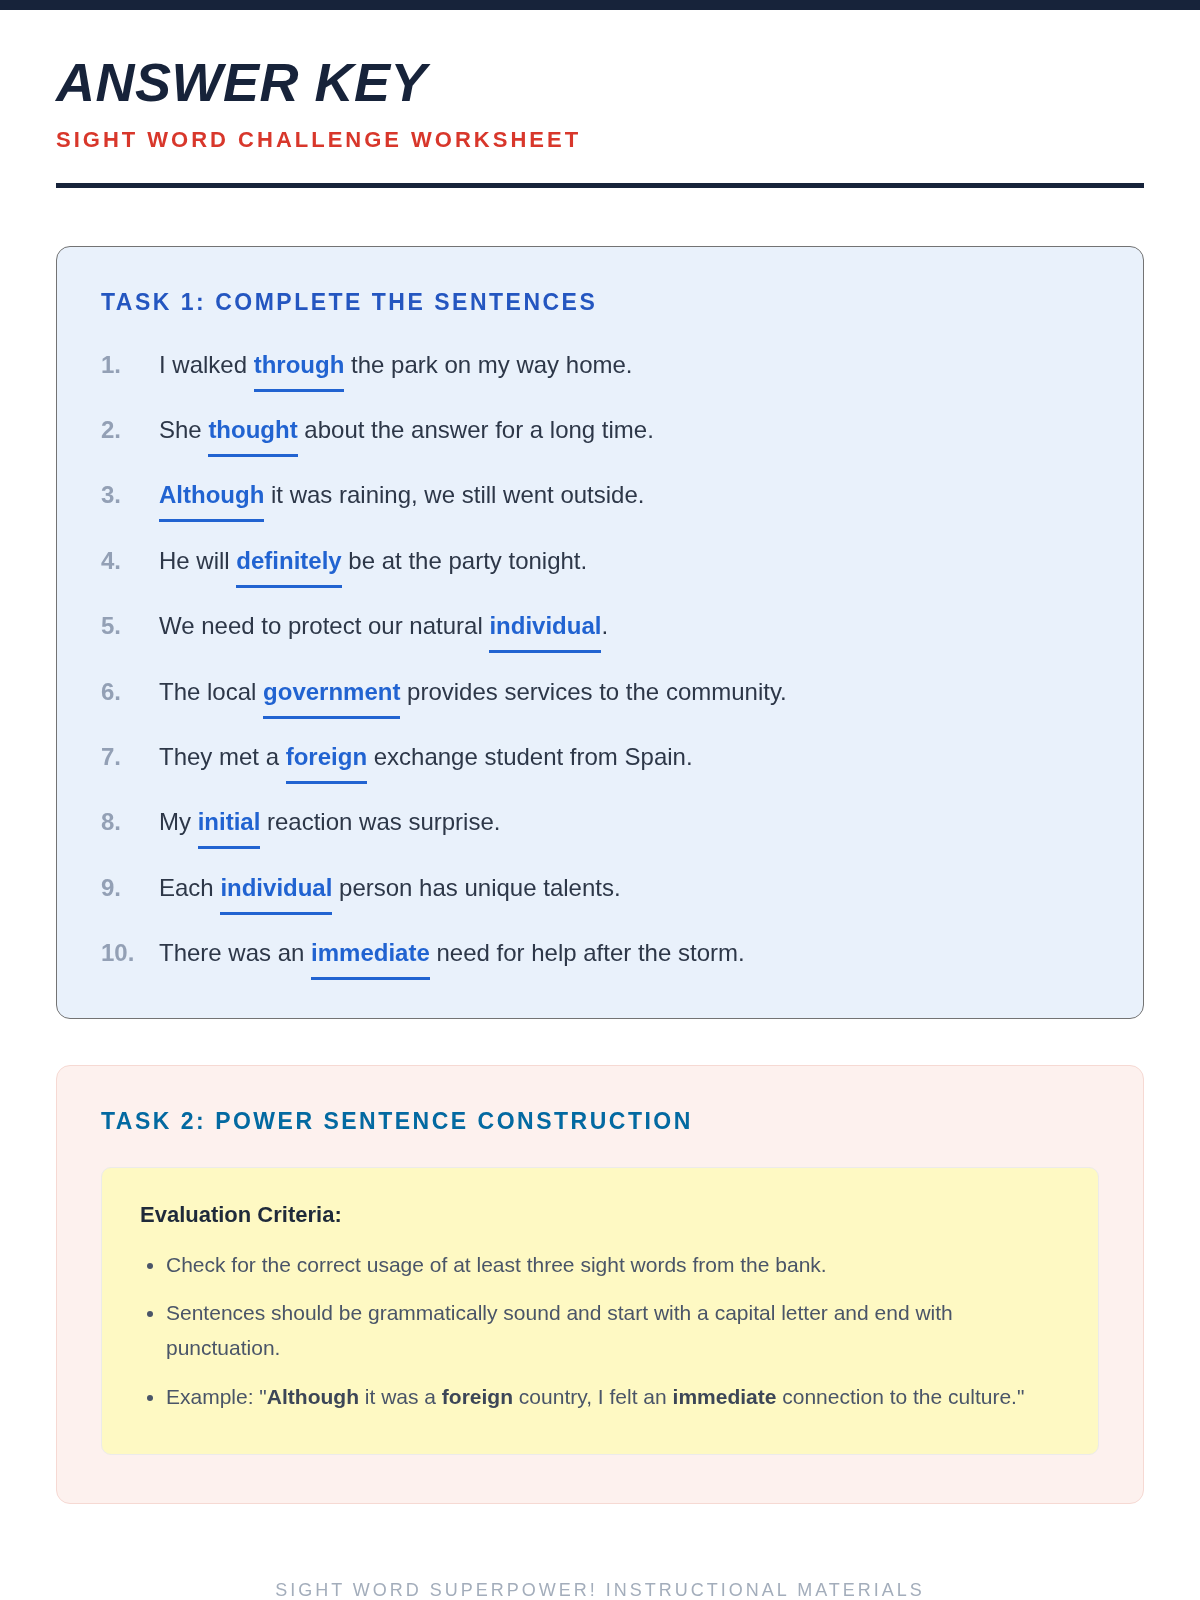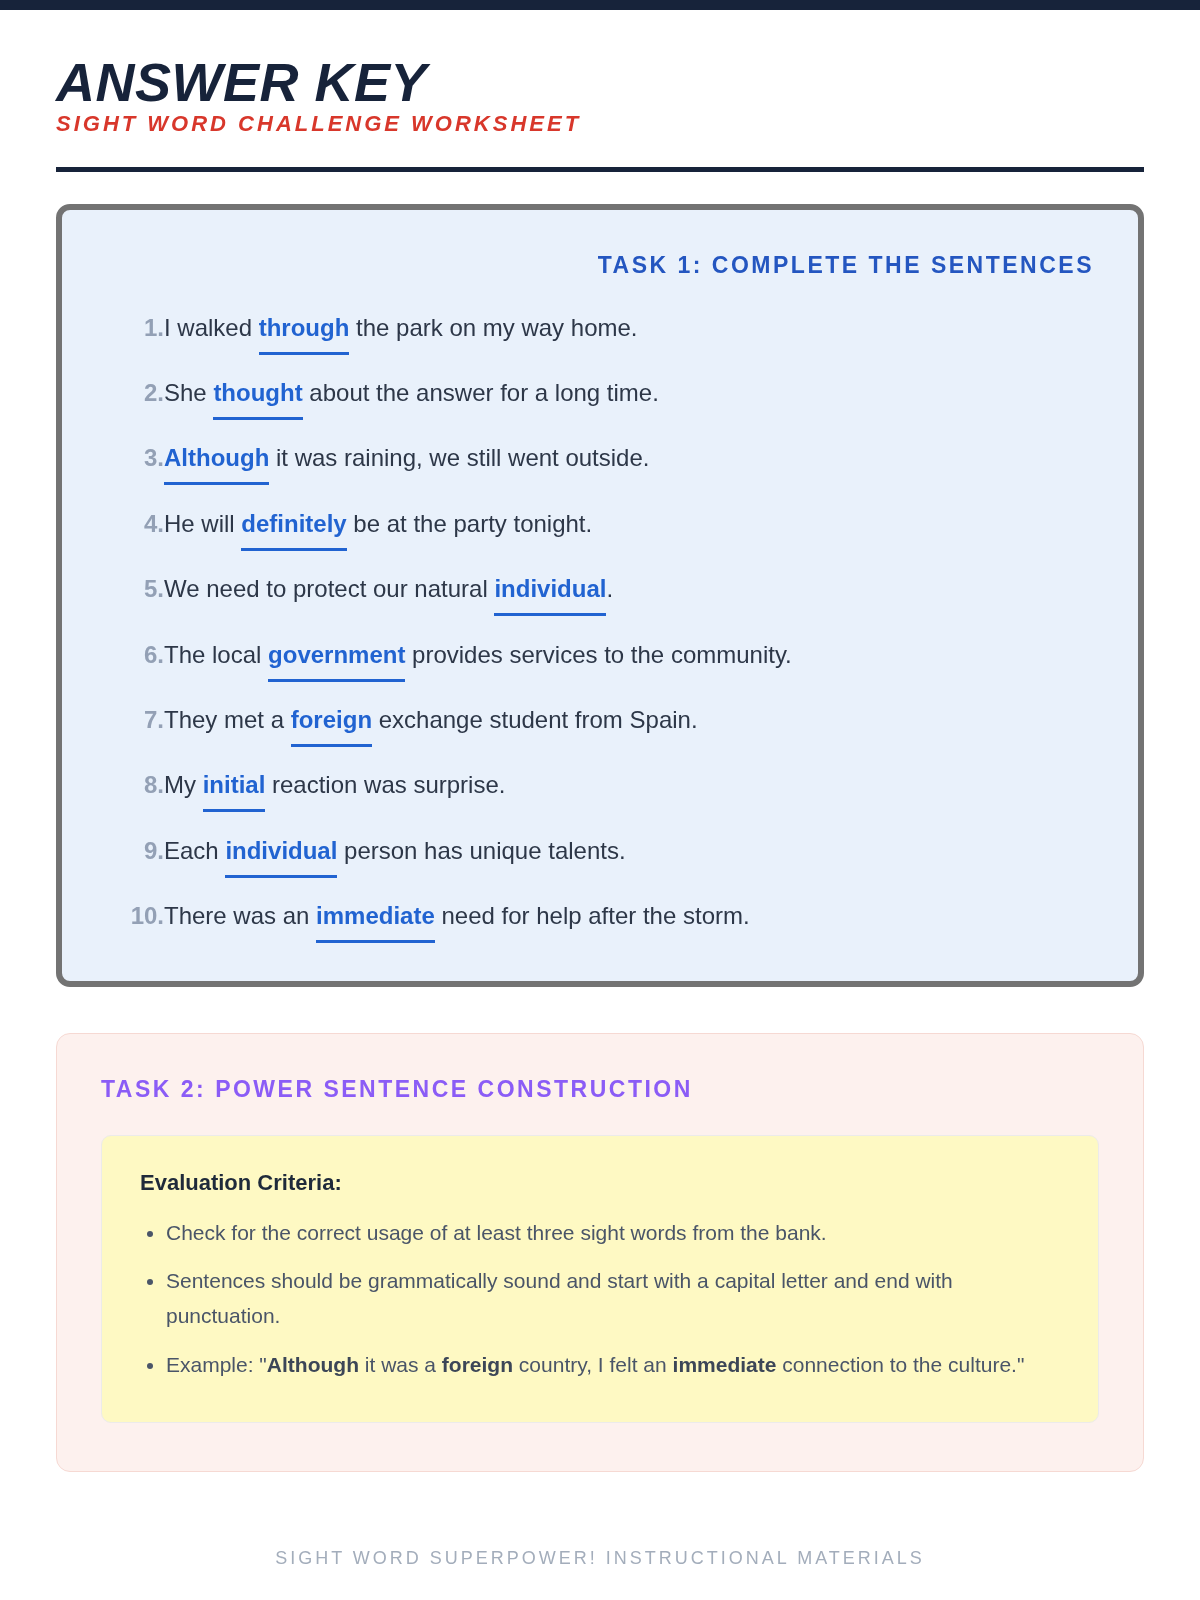--- a/index.html
+++ b/index.html
@@ -15,36 +15,36 @@
   .page { padding: 0 56px; }
 
   
   .header { display: flex; justify-content: space-between; align-items: flex-start; margin-top: 44px; flex-direction: column; }
   .page-title {
     font-size: 54px; font-weight: 900; font-style: italic;
     color: #17233a; margin: 0; line-height: 1.05; letter-spacing: 0.5px;
   }
   .page-subtitle {
     font-size: 22px; font-weight: bold; color: #d8372b;
-    letter-spacing: 3px;  font-style: italic;
+    letter-spacing: 3px; margin-top: 16px;
   }
   .badge {
     background: #f1f3f6; border: 1px solid #c9ced6; border-radius: 6px;
     padding: 15px 28px; font-size: 17px; font-weight: bold; color: #2d3748;
     letter-spacing: 0.5px; margin-top: 32px; white-space: nowrap;
   }
   .rule { height: 5px; background: #17233a; margin-top: 30px; }
 
   
   .card { border-radius: 14px; padding: 42px 44px 48px 44px; }
-  .card-blue { background: #e9f1fb; border: 6px solid #737373; margin-top: 32px; text-align: right; }
+  .card-blue { background: #e9f1fb; border: 1px solid #737373; margin-top: 58px; }
   .card-red  { background: #fdf1ee; border: 1px solid #f6d9d3; margin-top: 46px; }
   .task-title { font-size: 23px; font-weight: bold; letter-spacing: 2.5px; margin: 0 0 6px 0; }
   .task-title.blue { color: #2456c0; }
-  .task-title.red  { color: #8b5cf6; }
+  .task-title.red  { color: #0369a1; }
 
   
   .answers-list { margin-top: 10px; }
   .answer-item { display: flex; align-items: baseline; margin-top: 33px; font-size: 24px; line-height: 1.35; }
   .answer-item .num { flex: 0 0 58px; color: #93a0b5; font-weight: bold; }
   .answer-item .sentence { color: #2d3748; }
   .answer-word {
     color: #2163d1; font-weight: bold;
     border-bottom: 3px solid #2163d1; padding-bottom: 11px;
   }

